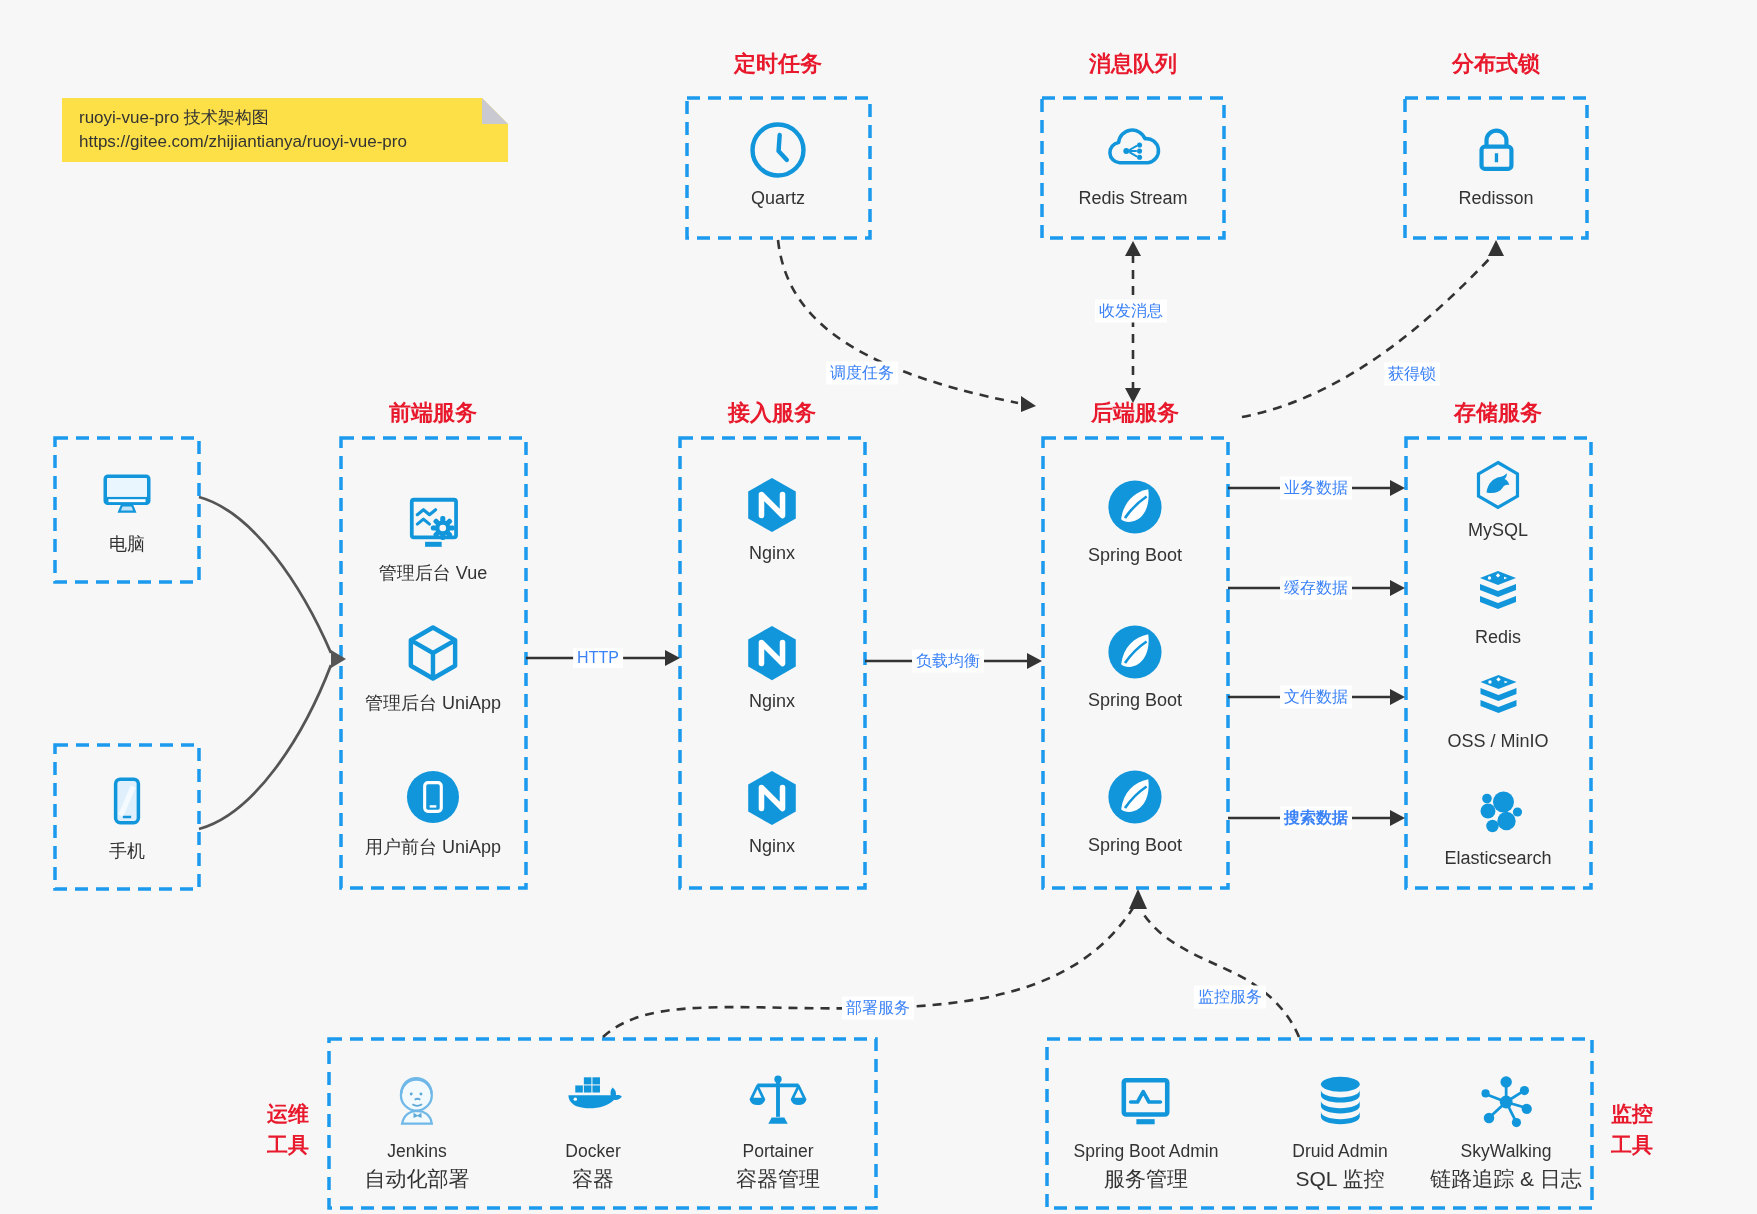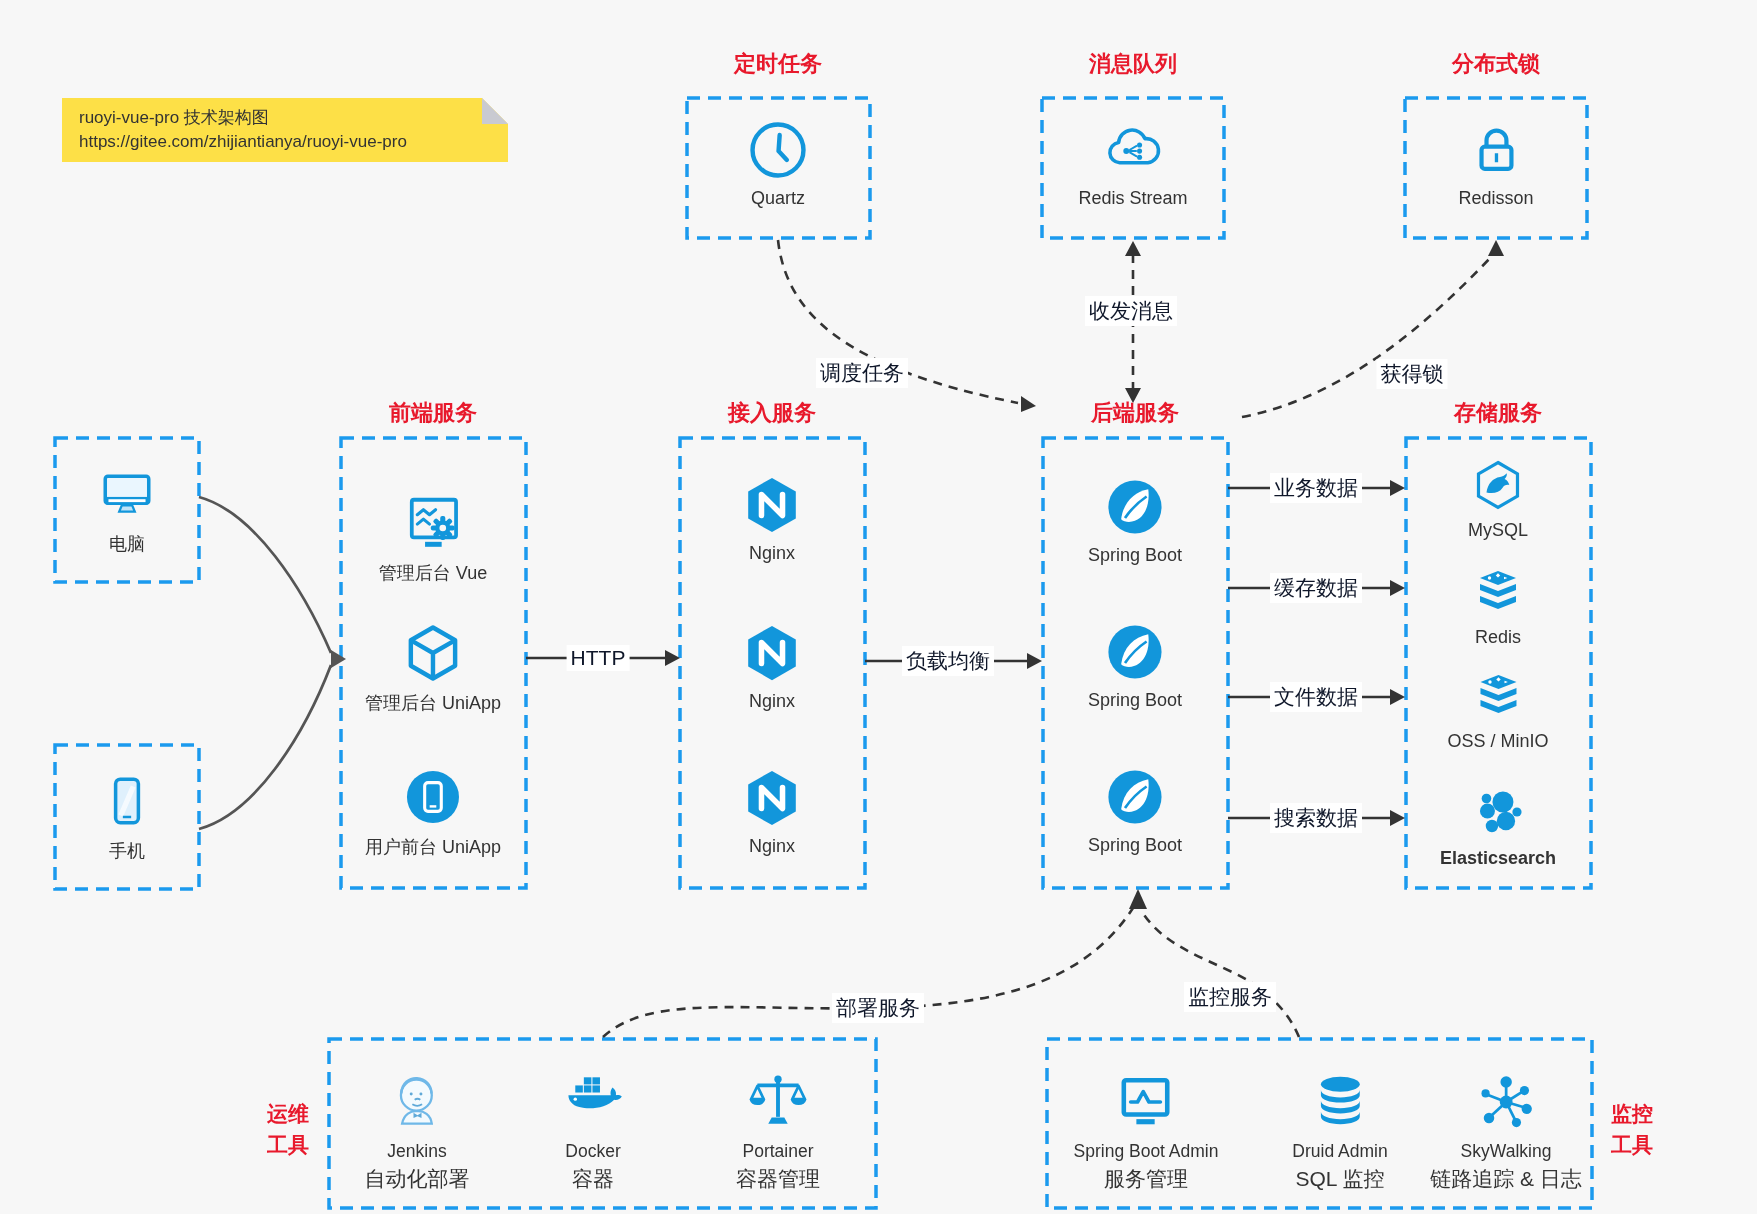--- a/index.html
+++ b/index.html
@@ -18,21 +18,21 @@
     font-size:21px; font-weight:bold; color:#e8192c;
     text-align:center; line-height:31px; white-space:nowrap;
   }
   .node { position:absolute; transform:translateX(-50%); text-align:center; }
   .node svg.icon { display:block; margin:0 auto; }
   .node .label { margin-top:7px; font-size:18px; color:#333; white-space:nowrap; }
   .node .label.small { font-size:17.5px; }
   .node .label2 { margin-top:3px; font-size:21px; color:#333; white-space:nowrap; }
   .conn-label {
     position:absolute; transform:translate(-50%,-50%);
-    background:#ffffff; padding:1px 4px; font-size:21px; color:#0f172a; white-space:nowrap;
+    background:#ffffff; padding:1px 4px; font-size:16px; color:#3b82f6; white-space:nowrap;
   }
   .note {
     position:absolute; left:62px; top:98px; width:446px; height:64px;
     background:#fde047;
     clip-path:polygon(0 0, 420px 0, 446px 26px, 446px 64px, 0 64px);
   }
   .note-text { padding:8px 0 0 17px; font-size:17px; line-height:24px; color:#333; }
   .note-fold { position:absolute; left:482px; top:98px; }
 </style>
 </head>
@@ -364,21 +364,21 @@
         <use href="#sym-redis-stack"></use>
       </svg>
     <div class="label">Redis</div>
   </div>
   <div class="node" style="left:1498px; top:668px;">
     <svg class="icon" width="56" height="56" viewBox="0 0 56 56">
         <use href="#sym-redis-stack"></use>
       </svg>
     <div class="label">OSS / MinIO</div>
   </div>
-  <div class="node" style="left:1498px; top:785px;font-weight:bold;">
+  <div class="node" style="left:1498px; top:785px;">
     <svg class="icon" width="56" height="56" viewBox="0 0 56 56">
         <use href="#sym-elasticsearch"></use>
       </svg>
     <div class="label">Elasticsearch</div>
   </div>
 
   <div class="node" style="left:417px; top:1070px;">
     <svg class="icon" width="64" height="64" viewBox="0 0 56 56">
         <use href="#sym-jenkins"></use>
       </svg>
@@ -420,20 +420,20 @@
       </svg>
     <div class="label small">SkyWalking</div>
     <div class="label2">链路追踪 &amp; 日志</div>
   </div>
 
   <div class="conn-label" style="left:598px;  top:658px;">HTTP</div>
   <div class="conn-label" style="left:948px;  top:661px;">负载均衡</div>
   <div class="conn-label" style="left:1316px; top:488px;">业务数据</div>
   <div class="conn-label" style="left:1316px; top:588px;text-align:right;">缓存数据</div>
   <div class="conn-label" style="left:1316px; top:697px;">文件数据</div>
-  <div class="conn-label" style="left:1316px; top:818px;">搜索数据</div>
+  <div class="conn-label" style="left:1316px; top:818px;font-weight:bold;">搜索数据</div>
   <div class="conn-label" style="left:862px;  top:373px;">调度任务</div>
   <div class="conn-label" style="left:1131px; top:311px;">收发消息</div>
   <div class="conn-label" style="left:1412px; top:374px;">获得锁</div>
   <div class="conn-label" style="left:878px;  top:1008px;">部署服务</div>
   <div class="conn-label" style="left:1230px; top:997px;">监控服务</div>
 
 </div>
 
 </body></html>

